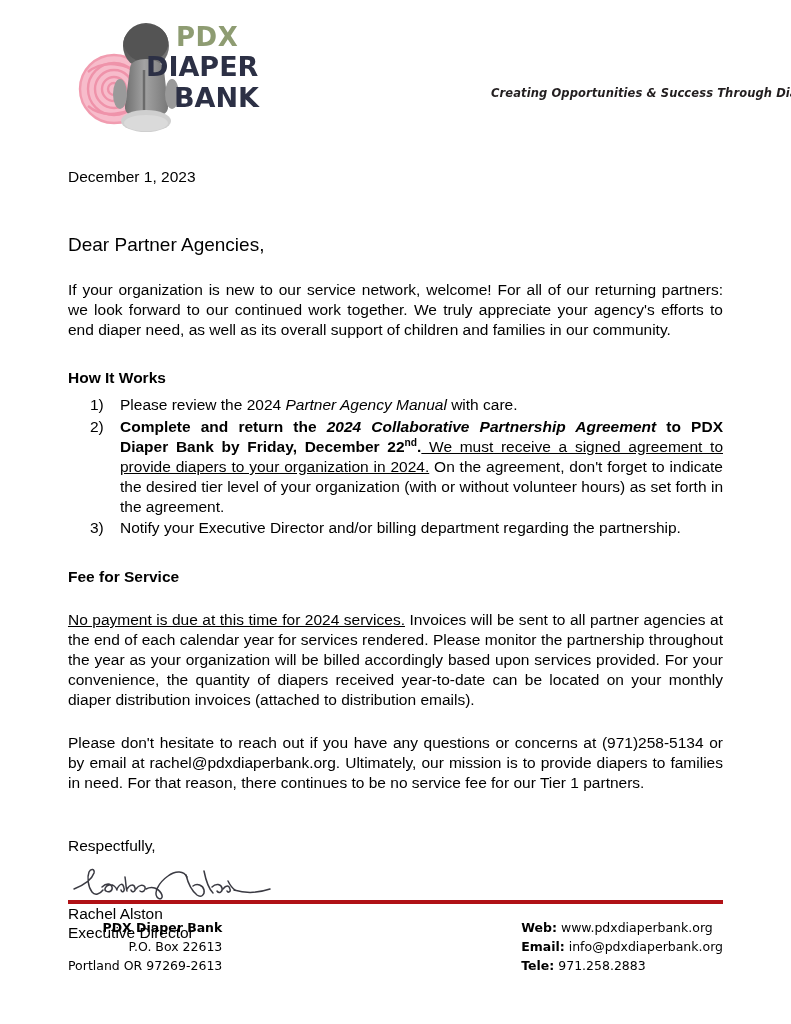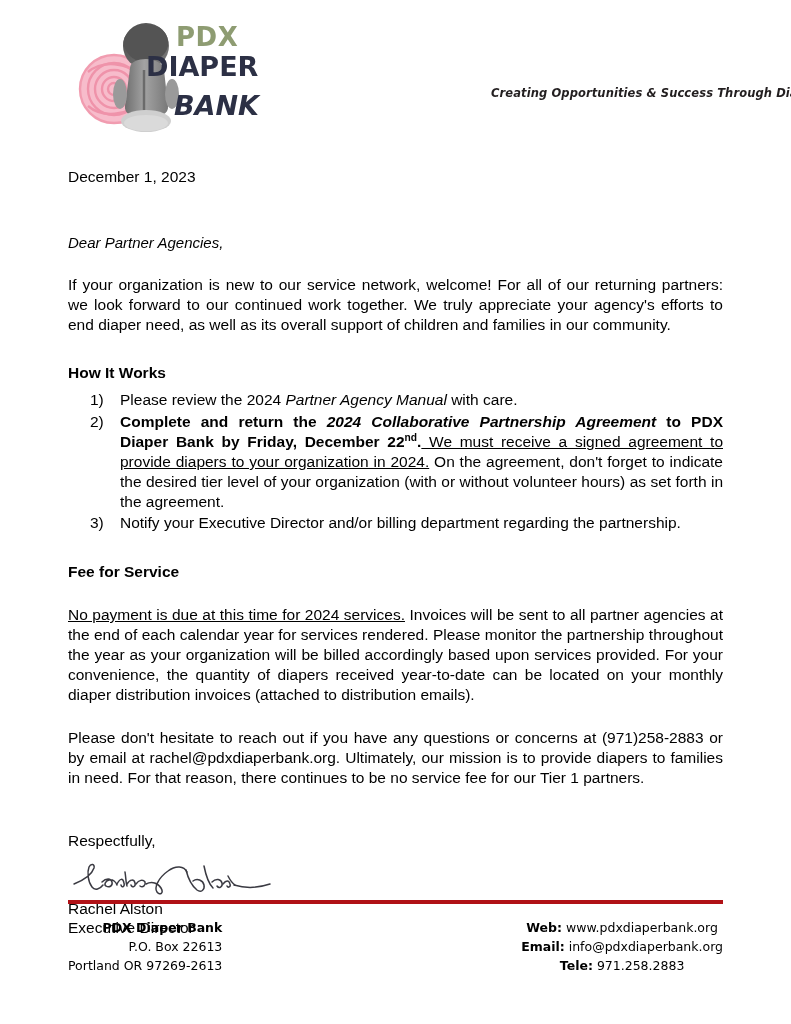--- a/index.html
+++ b/index.html
@@ -70,21 +70,21 @@
   }
   .logo-diaper, .logo-bank {
     font-family: "DejaVu Sans", sans-serif;
     font-weight: bold;
     font-size: 27px;
     letter-spacing: 0px;
     color: #2c3045;
     display: block;
   }
   .logo-diaper { margin-top: 3px; margin-left: 0px; }
-  .logo-bank { margin-top: 12px; margin-left: 28px; font-style: italic; }
+  .logo-bank { margin-top: 4px; margin-left: 28px; }
 
   .tagline {
     position: absolute;
     left: 450px;
     top: 86px;
     font-family: "DejaVu Sans", sans-serif;
     font-style: italic;
     font-weight: bold;
     font-size: 11.5px;
     color: #231f20;
@@ -98,23 +98,22 @@
     position: absolute;
     left: 68px;
     top: 150px;
     width: 655px;
   }
   .letter-date {
     font-size: 15.5px;
     margin: 18px 0 0 0;
   }
   .salutation {
-    font-size: 15px;
+    font-size: 19px;
     margin: 48px 0 0 0;
-    font-style: italic;
   }
   p.para {
     font-size: 15.5px;
     line-height: 1.28;
     margin: 24px 0 0 0;
     text-align: justify;
   }
   h2.section-heading {
     font-size: 15.5px;
     font-weight: bold;
@@ -182,21 +181,21 @@
   .footer-cols {
     display: flex;
     justify-content: space-between;
     align-items: flex-start;
     font-family: "DejaVu Sans", sans-serif;
     font-size: 12.5px;
     line-height: 1.52;
     color: #000;
   }
   .footer-left { text-align: right; }
-  .footer-right { text-align: center; }
+  .footer-right { text-align: left; }
   .footer-left .org { font-weight: bold; }
   .footer-right .lbl { font-weight: bold; }
 </style>
 </head>
 <body>
 
 <div class="page">
 
   <div class="header">
 
@@ -265,21 +264,21 @@
       </li>
       <li>
         <span class="num">3)</span><span>Notify your Executive Director and/or billing department regarding the partnership.</span>
       </li>
     </ol>
 
     <h2 class="section-heading">Fee for Service</h2>
 
     <p class="para"><span class="uline">No payment is due at this time for 2024 services.</span><span> Invoices will be sent to all partner agencies at the end of each calendar year for services rendered. Please monitor the partnership throughout the year as your organization will be billed accordingly based upon services provided. For your convenience, the quantity of diapers received year-to-date can be located on your monthly diaper distribution invoices (attached to distribution emails).</span></p>
 
-    <p class="para">Please don't hesitate to reach out if you have any questions or concerns at (971)258-2883 or by email at rachel@pdxdiaperbank.org. Ultimately, our mission is to provide diapers to families in need. For that reason, there continues to be no service fee for our Tier 1 partners.</p>
+    <p class="para">Please don't hesitate to reach out if you have any questions or concerns at (971)258-5134 or by email at rachel@pdxdiaperbank.org. Ultimately, our mission is to provide diapers to families in need. For that reason, there continues to be no service fee for our Tier 1 partners.</p>
 
     <div class="sig-block">
       <p class="respectfully">Respectfully,</p>
 
       <svg class="signature-img" viewBox="0 0 210 42">
         <g fill="none" stroke="#3a3a42" stroke-width="1.5" stroke-linecap="round" stroke-linejoin="round">
           <path d="M6 26 C16 22, 24 16, 26 10 C27 6, 23 5, 21 9 C19 14, 20 24, 24 29 C27 33, 32 31, 35 27"></path>
           <path d="M34 24 C38 20, 43 20, 44 24 C45 28, 41 30, 38 28 C36 27, 37 23, 41 22 C45 21, 48 24, 49 27"></path>
           <path d="M49 26 C52 20, 55 20, 56 25 C57 29, 54 30, 53 27"></path>
           <path d="M57 14 C58 20, 58 26, 59 28"></path>

